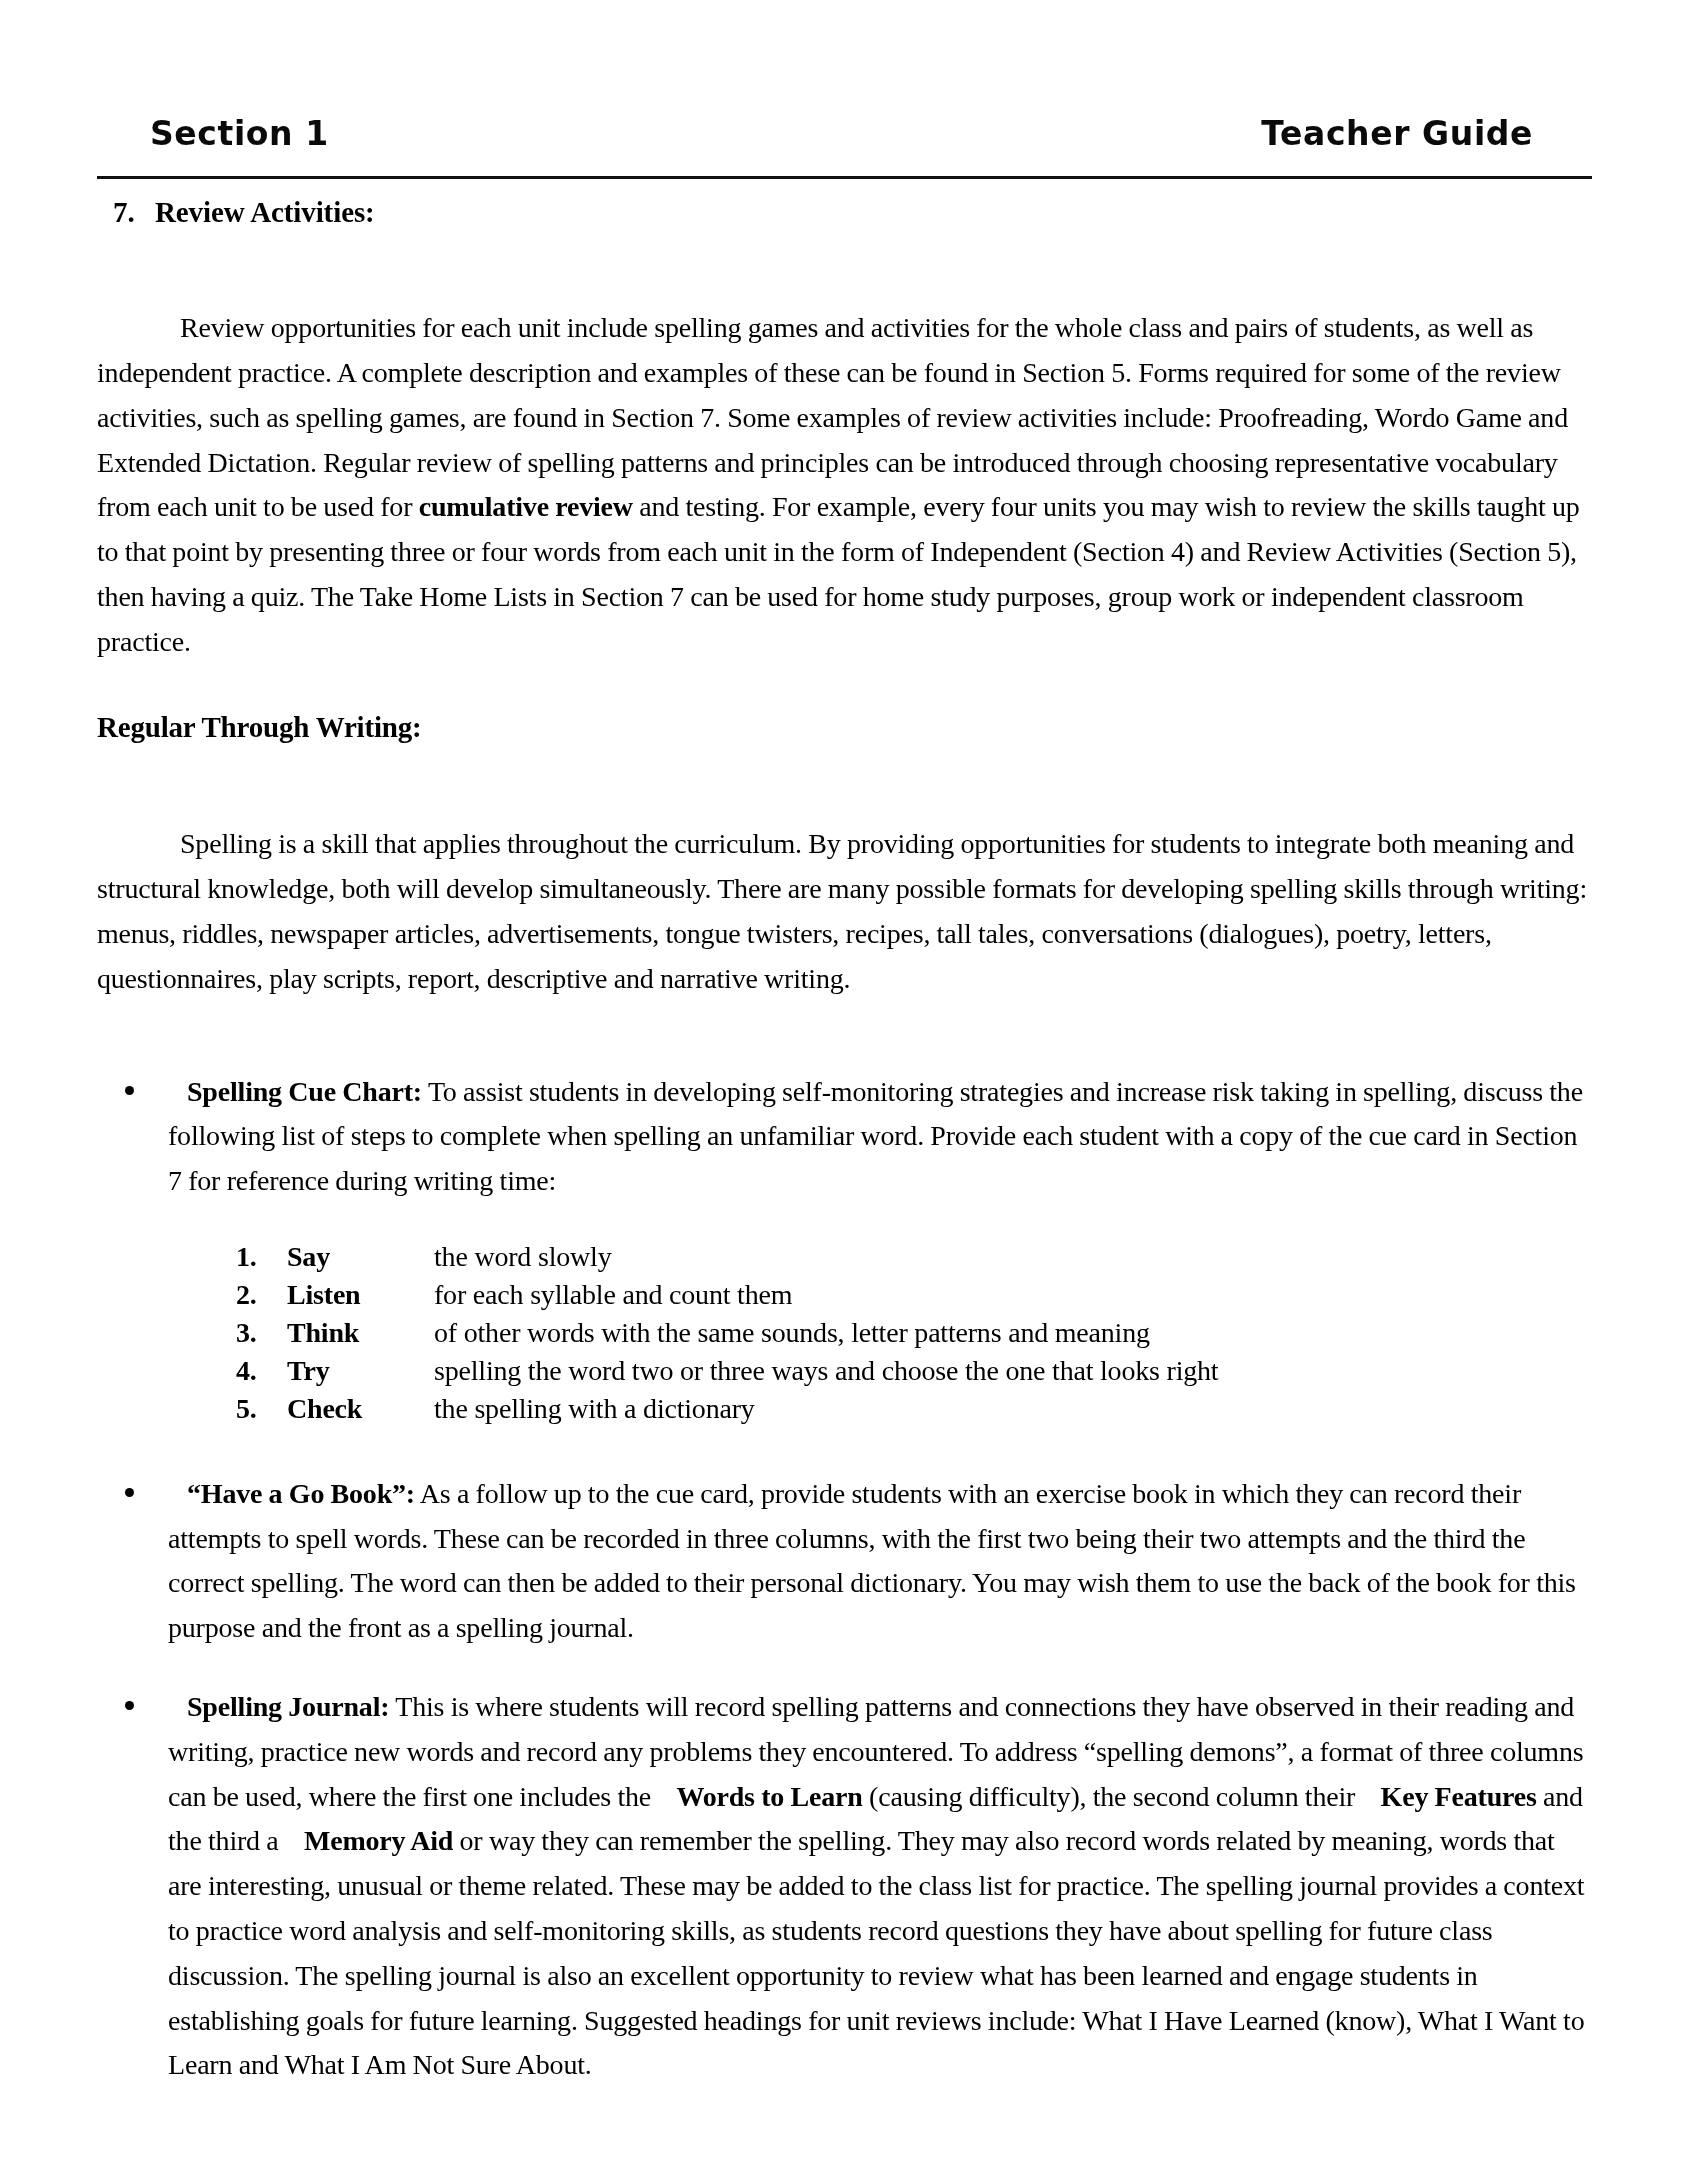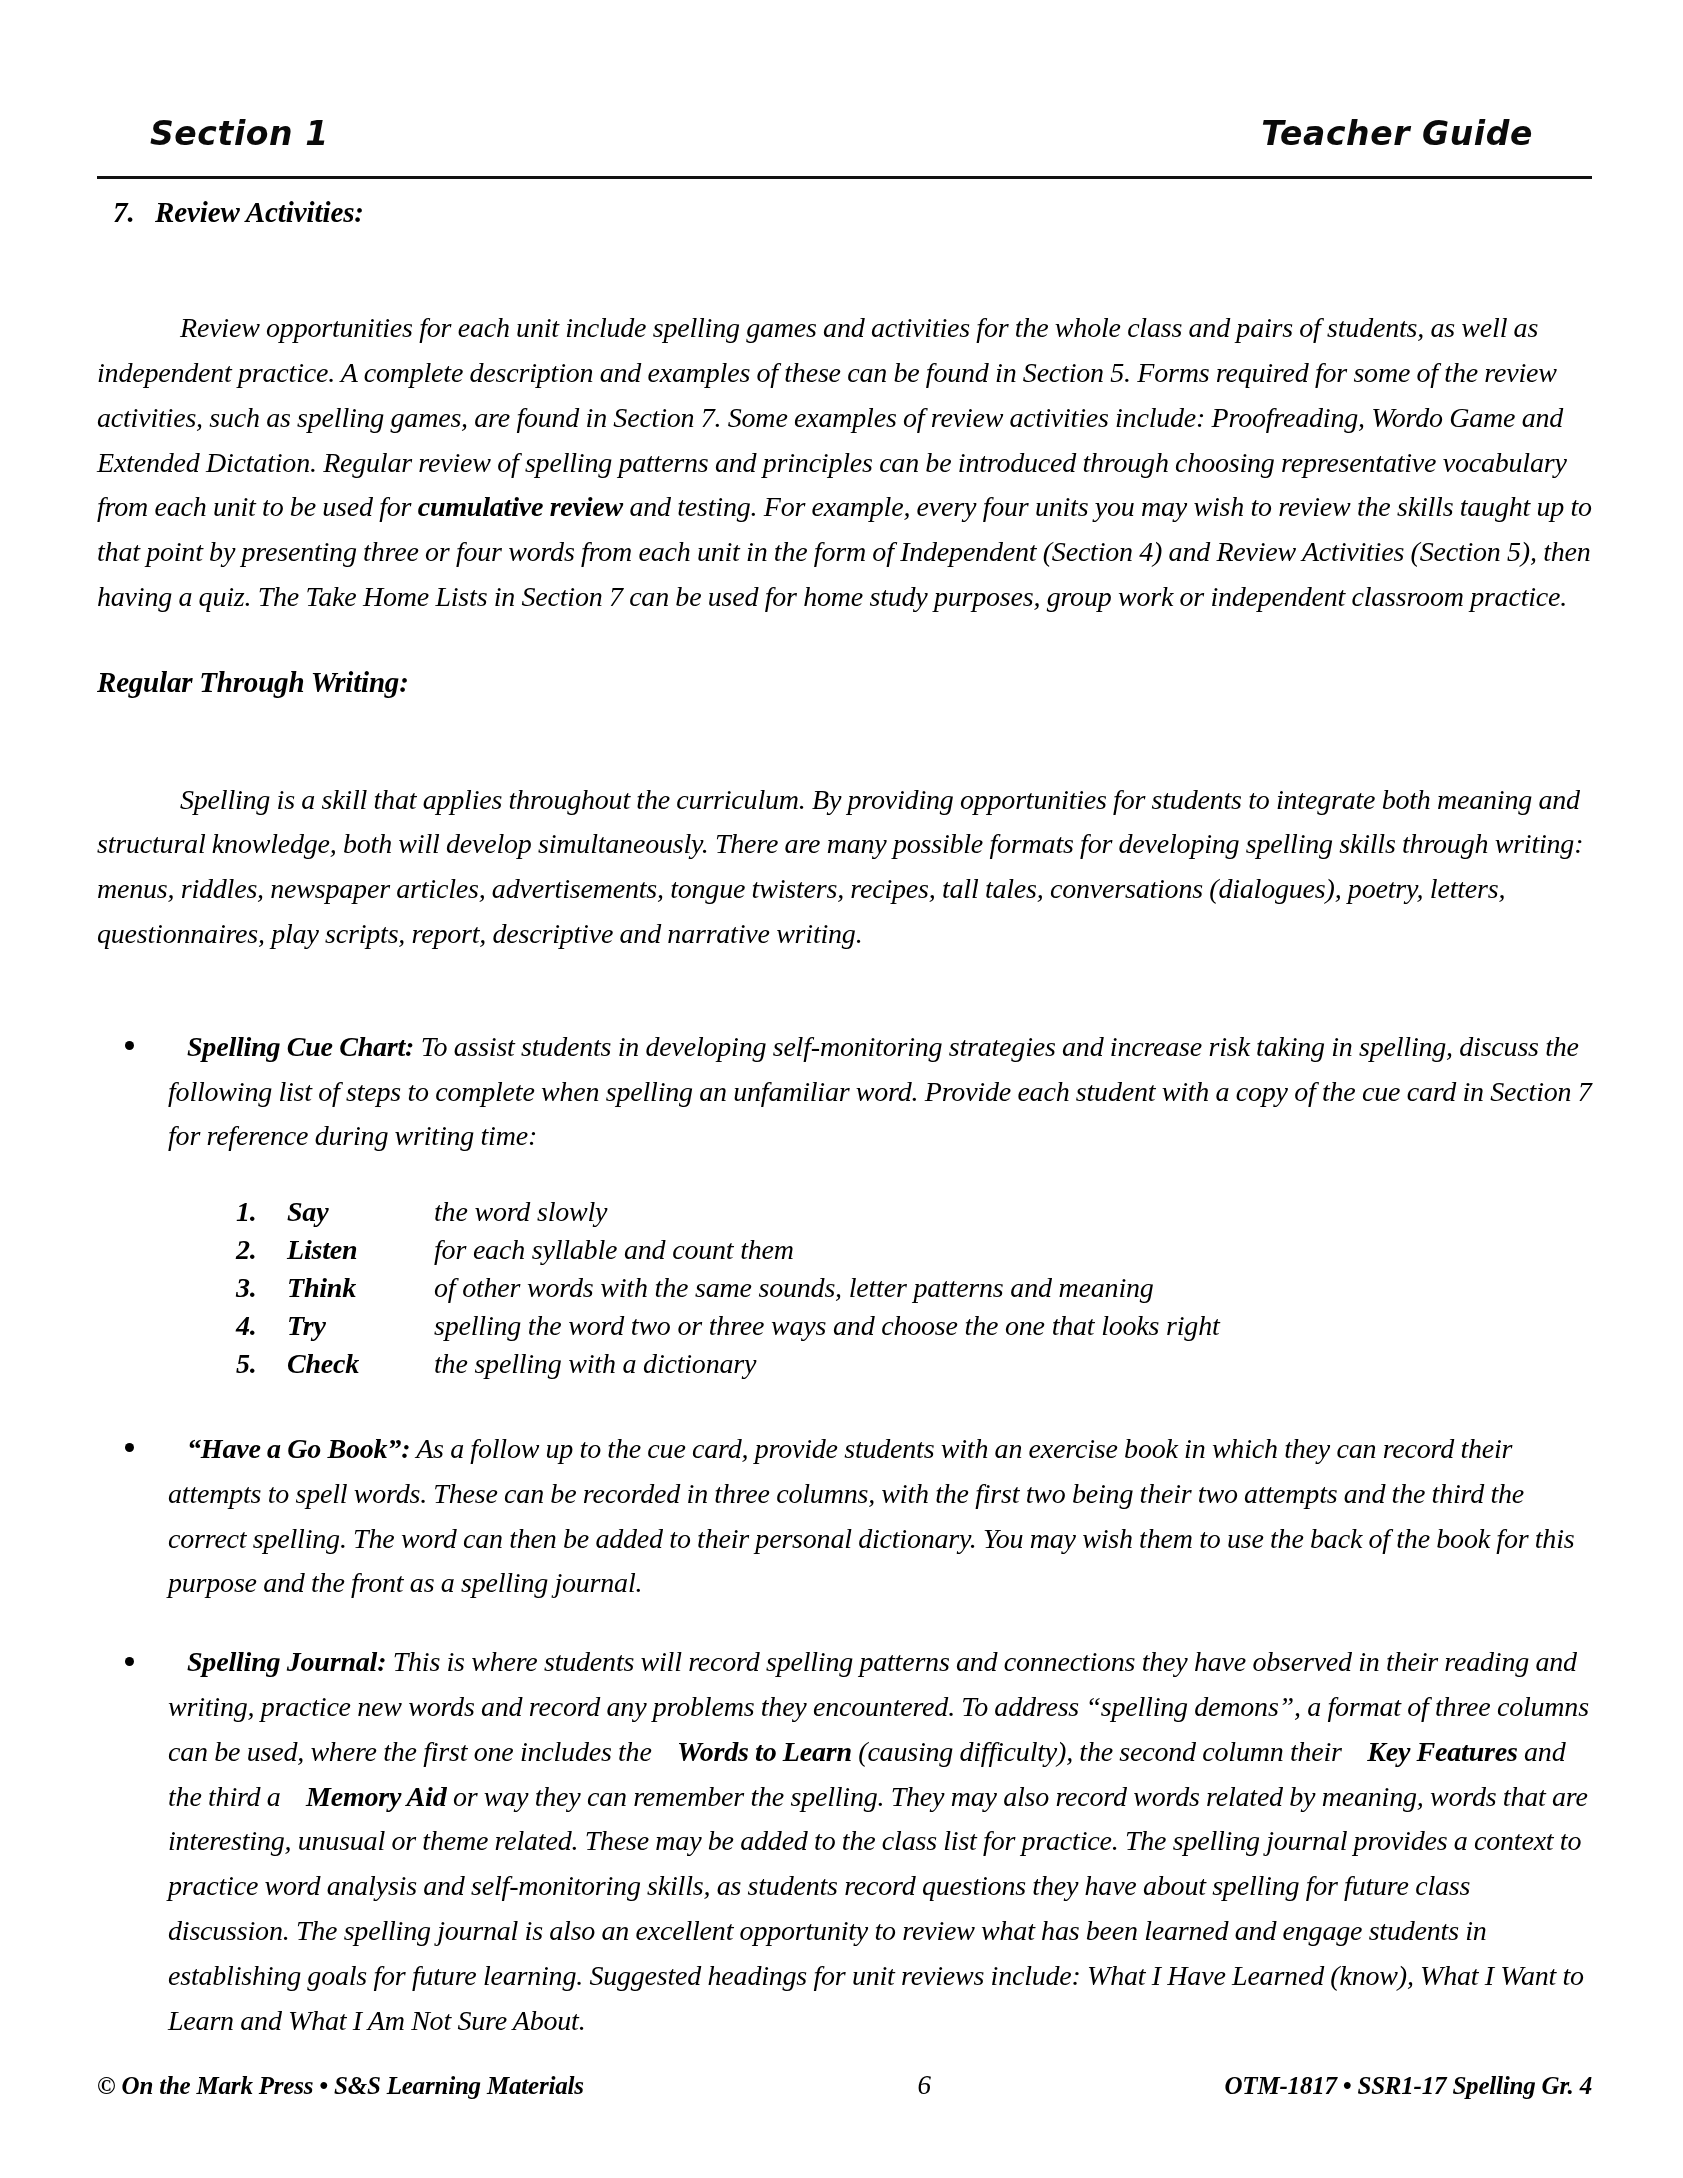--- a/index.html
+++ b/index.html
@@ -14,21 +14,20 @@
     color: #000000;
     -webkit-font-smoothing: antialiased;
   }
   .page {
     position: relative;
     width: 1683px;
     height: 2178px;
     box-sizing: border-box;
     padding: 0;
     overflow: hidden;
-    font-style: italic;
   }
 
   
   .runhead {
     position: absolute;
     left: 150px;
     right: 150px;
     top: 117px;
     display: flex;
     justify-content: space-between;
@@ -233,20 +232,15 @@
     </p>
 
     <div class="gap-md"></div>
 
     <p class="bullet">
       <span class="dot"></span><b>Spelling Journal:</b><span>  This is where students will record spelling patterns and connections they have observed in their reading and writing, practice new words and record any problems they encountered.  To address “spelling demons”, a format of three columns can be used, where the first one includes the </span><b>Words to Learn</b><span> (causing difficulty), the second column their </span><b>Key Features</b><span> and the third a </span><b>Memory Aid</b><span> or way they can remember the spelling.  They may also record words related by meaning, words that are interesting, unusual or theme related.  These may be added to the class list for practice.  The spelling journal provides a context to practice word analysis and self-monitoring skills, as students record questions they have about spelling for future class discussion.  The spelling journal is also an excellent opportunity to review what has been learned and engage students in establishing goals for future learning.  Suggested headings for unit reviews include:  What I Have Learned (know), What I Want to Learn and What I Am Not Sure About.</span>
     </p>
 
   </div>
 
-  <div class="footer">
-    <div class="f-left">© On the Mark Press • S&amp;S Learning Materials</div>
-    <div class="f-center">6</div>
-    <div class="f-right">OTM-1817 • SSR1-17 Spelling Gr. 4</div>
-  </div>
 
 </div>
 
 
 </body></html>

